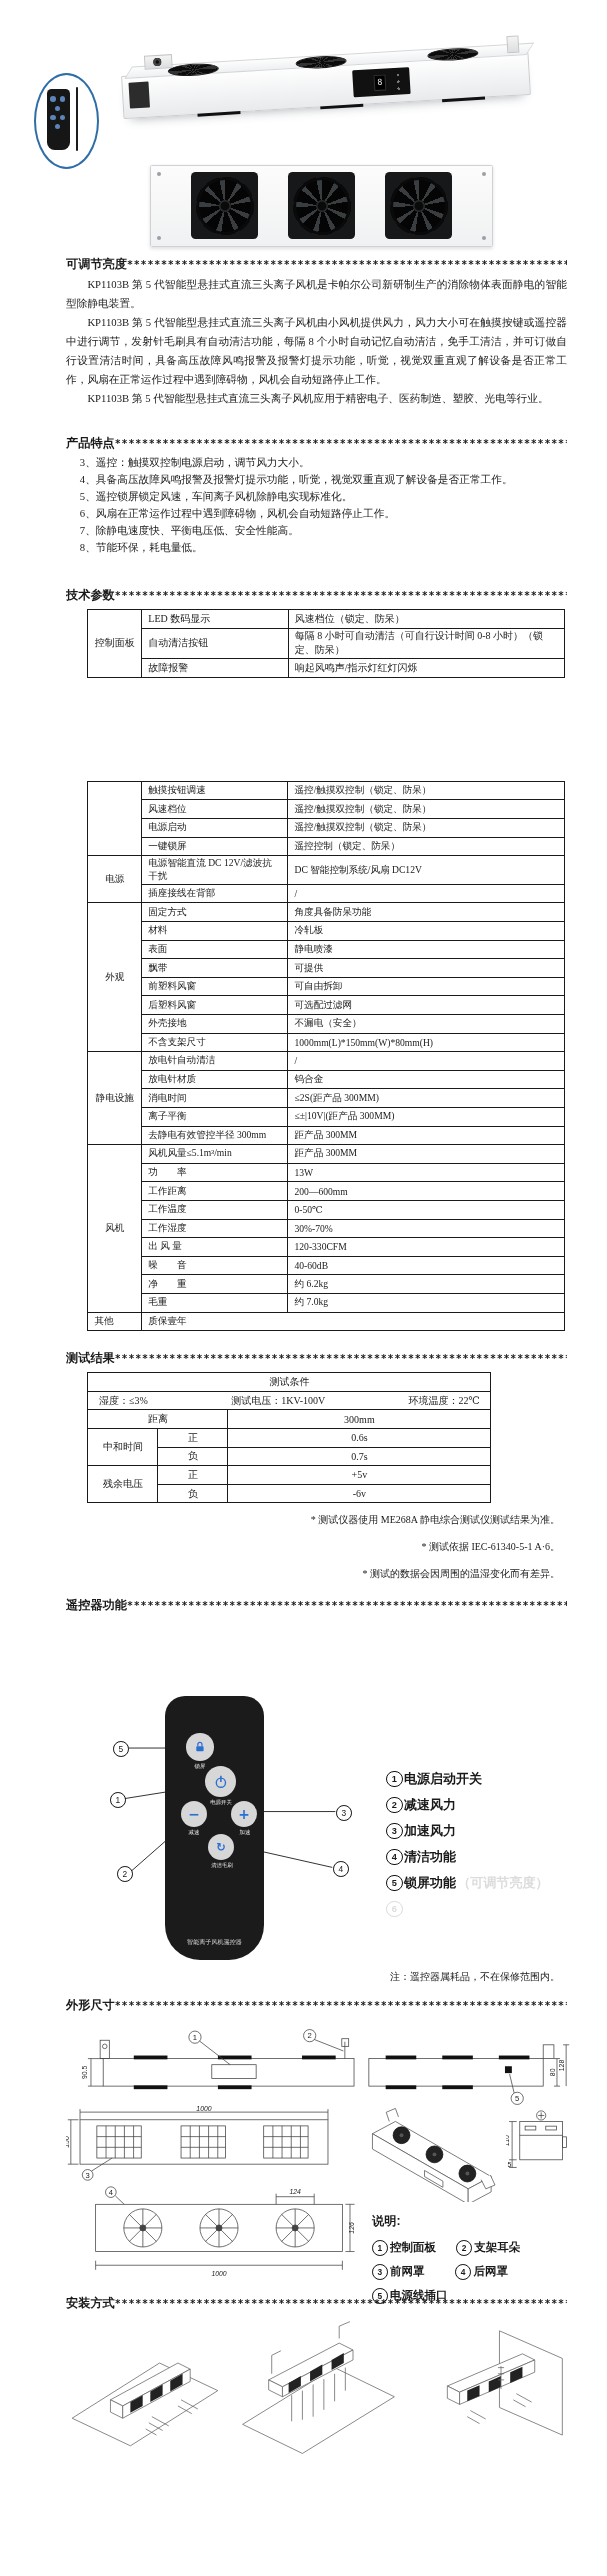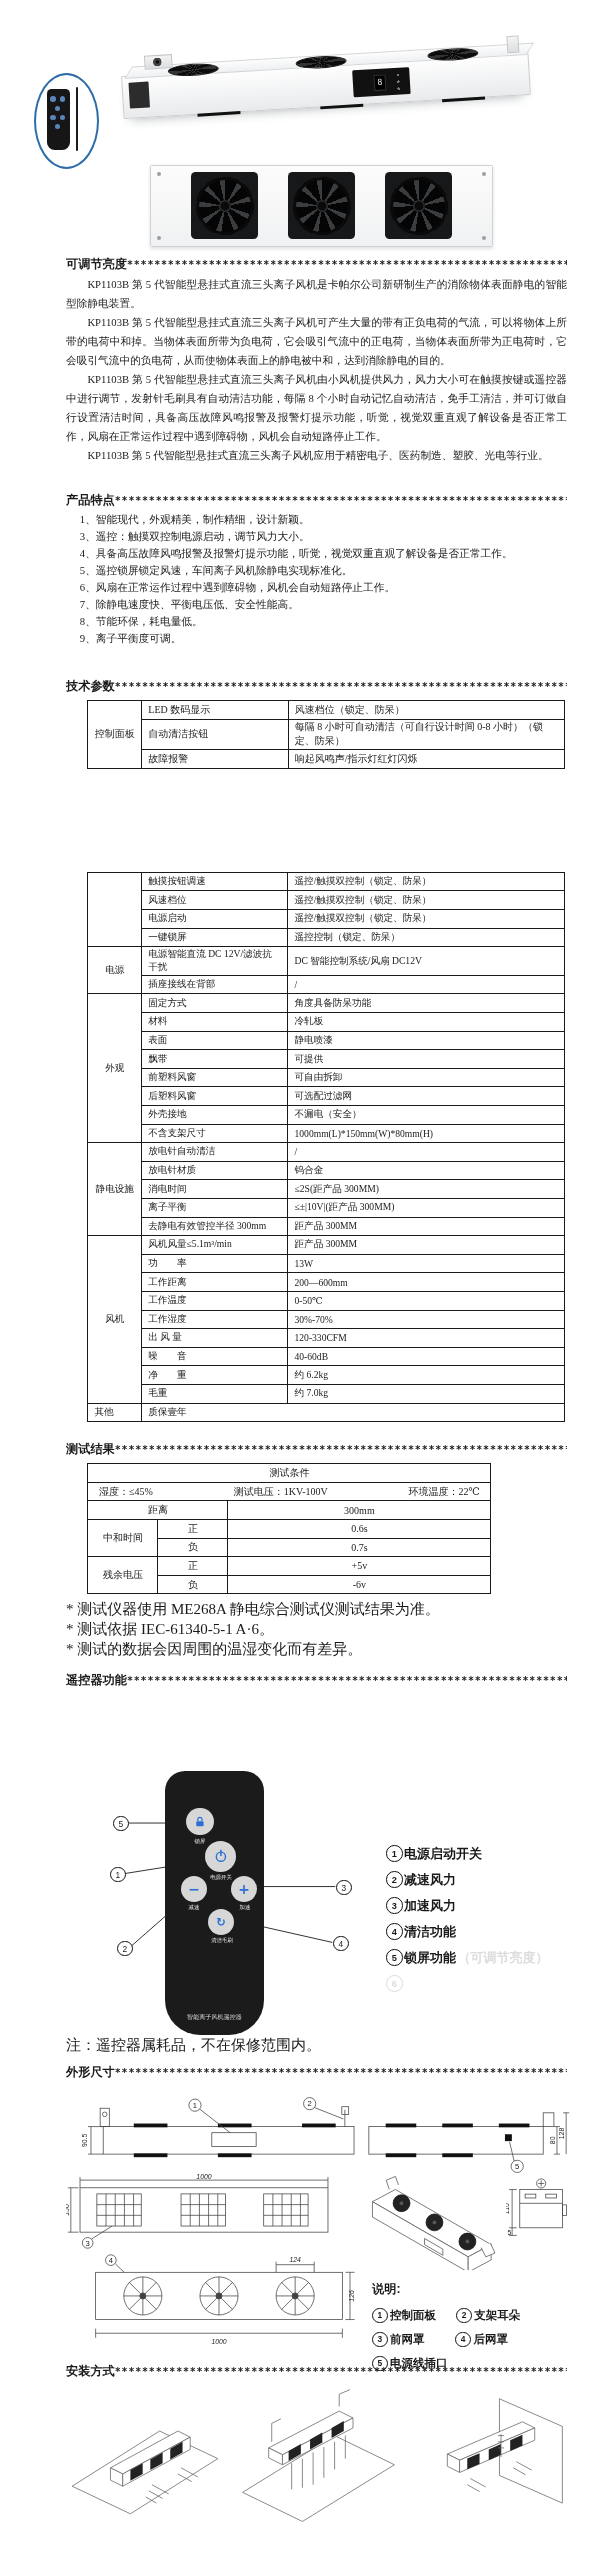--- a/index.html
+++ b/index.html
@@ -19,21 +19,21 @@
   .feat div{padding-left:18.4px;text-indent:-10.7px;}
 
   table{border-collapse:collapse;margin-left:21.4px;font-size:10px;}
   td{border:0.8px solid #1a1a1a;padding:0.8px 6.1px;height:16px;vertical-align:middle;}
   .tc{text-align:center;}
   .cond3{display:flex;justify-content:space-between;padding:0 4.6px;}
 
   .circ{display:inline-flex;width:13px;height:13px;border:1px solid #111;border-radius:50%;
         align-items:center;justify-content:center;font-size:8.4px;flex:none;
         font-family:"Liberation Sans",sans-serif;}
-  .note{font-size:15px;line-height:20px;margin:0;}
+  .note{font-size:10px;line-height:20px;margin:7px;text-align:right;}
 
   
   .photo-area{position:relative;width:608px;height:254px;}
   .bar1{position:absolute;left:122px;top:64px;width:406px;height:41px;background:linear-gradient(#ffffff,#e8eaec);
         border:0.8px solid #c9ccd0;border-radius:1.5px;transform:rotate(-3.4deg);box-shadow:0 7.7px 10.7px -7.7px rgba(60,70,80,.45);}
   .bar1 .topface{position:absolute;left:1.5px;top:-10px;width:401px;height:10px;background:linear-gradient(#fdfdfd,#eef0f2);
         border:0.8px solid #d4d7da;transform:skewX(-35deg);transform-origin:bottom;}
   .fan-ell{position:absolute;top:-9.2px;width:49px;height:10px;border-radius:50%;
         background:repeating-conic-gradient(#0c0c0c 0 20deg,#333 20deg 30deg);border:1.5px solid #1a1a1a;}
   .panel1{position:absolute;left:230px;top:6.9px;width:57px;height:27.6px;background:#111;border-radius:1.5px;}
@@ -155,37 +155,34 @@
     </div>
   </div>
 
   <div class="content">
 
     <div class="sec">
       <span>可调节亮度</span>
         <span class="stars">*********************************************************************</span>
     </div>
     <p class="body">KP1103B 第 5 代智能型悬挂式直流三头离子风机是卡帕尔公司新研制生产的消除物体表面静电的智能型除静电装置。</p>
-    <p class="body">KP1103B 第 5 代智能型悬挂式直流三头离子风机可产生大量的带有正负电荷的气流，可以将物体上所带的电荷中和掉。当物体表面所带为负电荷，它会吸引气流中的正电荷，当物体表面所带为正电荷时，它会吸引气流中的负电荷，从而使物体表面上的静电被中和，达到消除静电的目的。</p>
     <p class="body">KP1103B 第 5 代智能型悬挂式直流三头离子风机由小风机提供风力，风力大小可在触摸按键或遥控器中进行调节，发射针毛刷具有自动清洁功能，每隔 8 个小时自动记忆自动清洁，免手工清洁，并可订做自行设置清洁时间，具备高压故障风鸣报警及报警灯提示功能，听觉，视觉双重直观了解设备是否正常工作，风扇在正常运作过程中遇到障碍物，风机会自动短路停止工作。</p>
     <p class="body">KP1103B 第 5 代智能型悬挂式直流三头离子风机应用于精密电子、医药制造、塑胶、光电等行业。</p>
 
     <div class="sec" style="margin-top:25px">
       <span>产品特点</span>
         <span class="stars">*********************************************************************</span>
     </div>
     <div class="feat">
-      <div>1、智能现代，外观精美，制作精细，设计新颖。</div>
       <div>3、遥控：触摸双控制电源启动，调节风力大小。</div>
       <div>4、具备高压故障风鸣报警及报警灯提示功能，听觉，视觉双重直观了解设备是否正常工作。</div>
       <div>5、遥控锁屏锁定风速，车间离子风机除静电实现标准化。</div>
       <div>6、风扇在正常运作过程中遇到障碍物，风机会自动短路停止工作。</div>
       <div>7、除静电速度快、平衡电压低、安全性能高。</div>
       <div>8、节能环保，耗电量低。</div>
-      <div>9、离子平衡度可调。</div>
     </div>
 
     <div class="sec" style="margin-top:29px">
       <span>技术参数</span>
         <span class="stars">*********************************************************************</span>
     </div>
     <table style="margin-top:3.1px;width:478px">
       <colgroup>
           <col style="width:54px">
           <col style="width:147px">
@@ -349,21 +346,21 @@
           <col style="width:70px">
           <col style="width:263px">
         </colgroup>
       <tbody>
           <tr>
             <td colspan="3" class="tc">测试条件</td>
           </tr>
       <tr>
             <td colspan="3">
         <div class="cond3">
-          <span>湿度：≤45%</span>
+          <span>湿度：≤3%</span>
           <span>测试电压：1KV-100V</span>
           <span>环境温度：22℃</span>
         </div>
             </td>
           </tr>
       <tr>
             <td colspan="2" class="tc">距离</td>
           <td class="tc">300mm</td>
           </tr>
       <tr>

